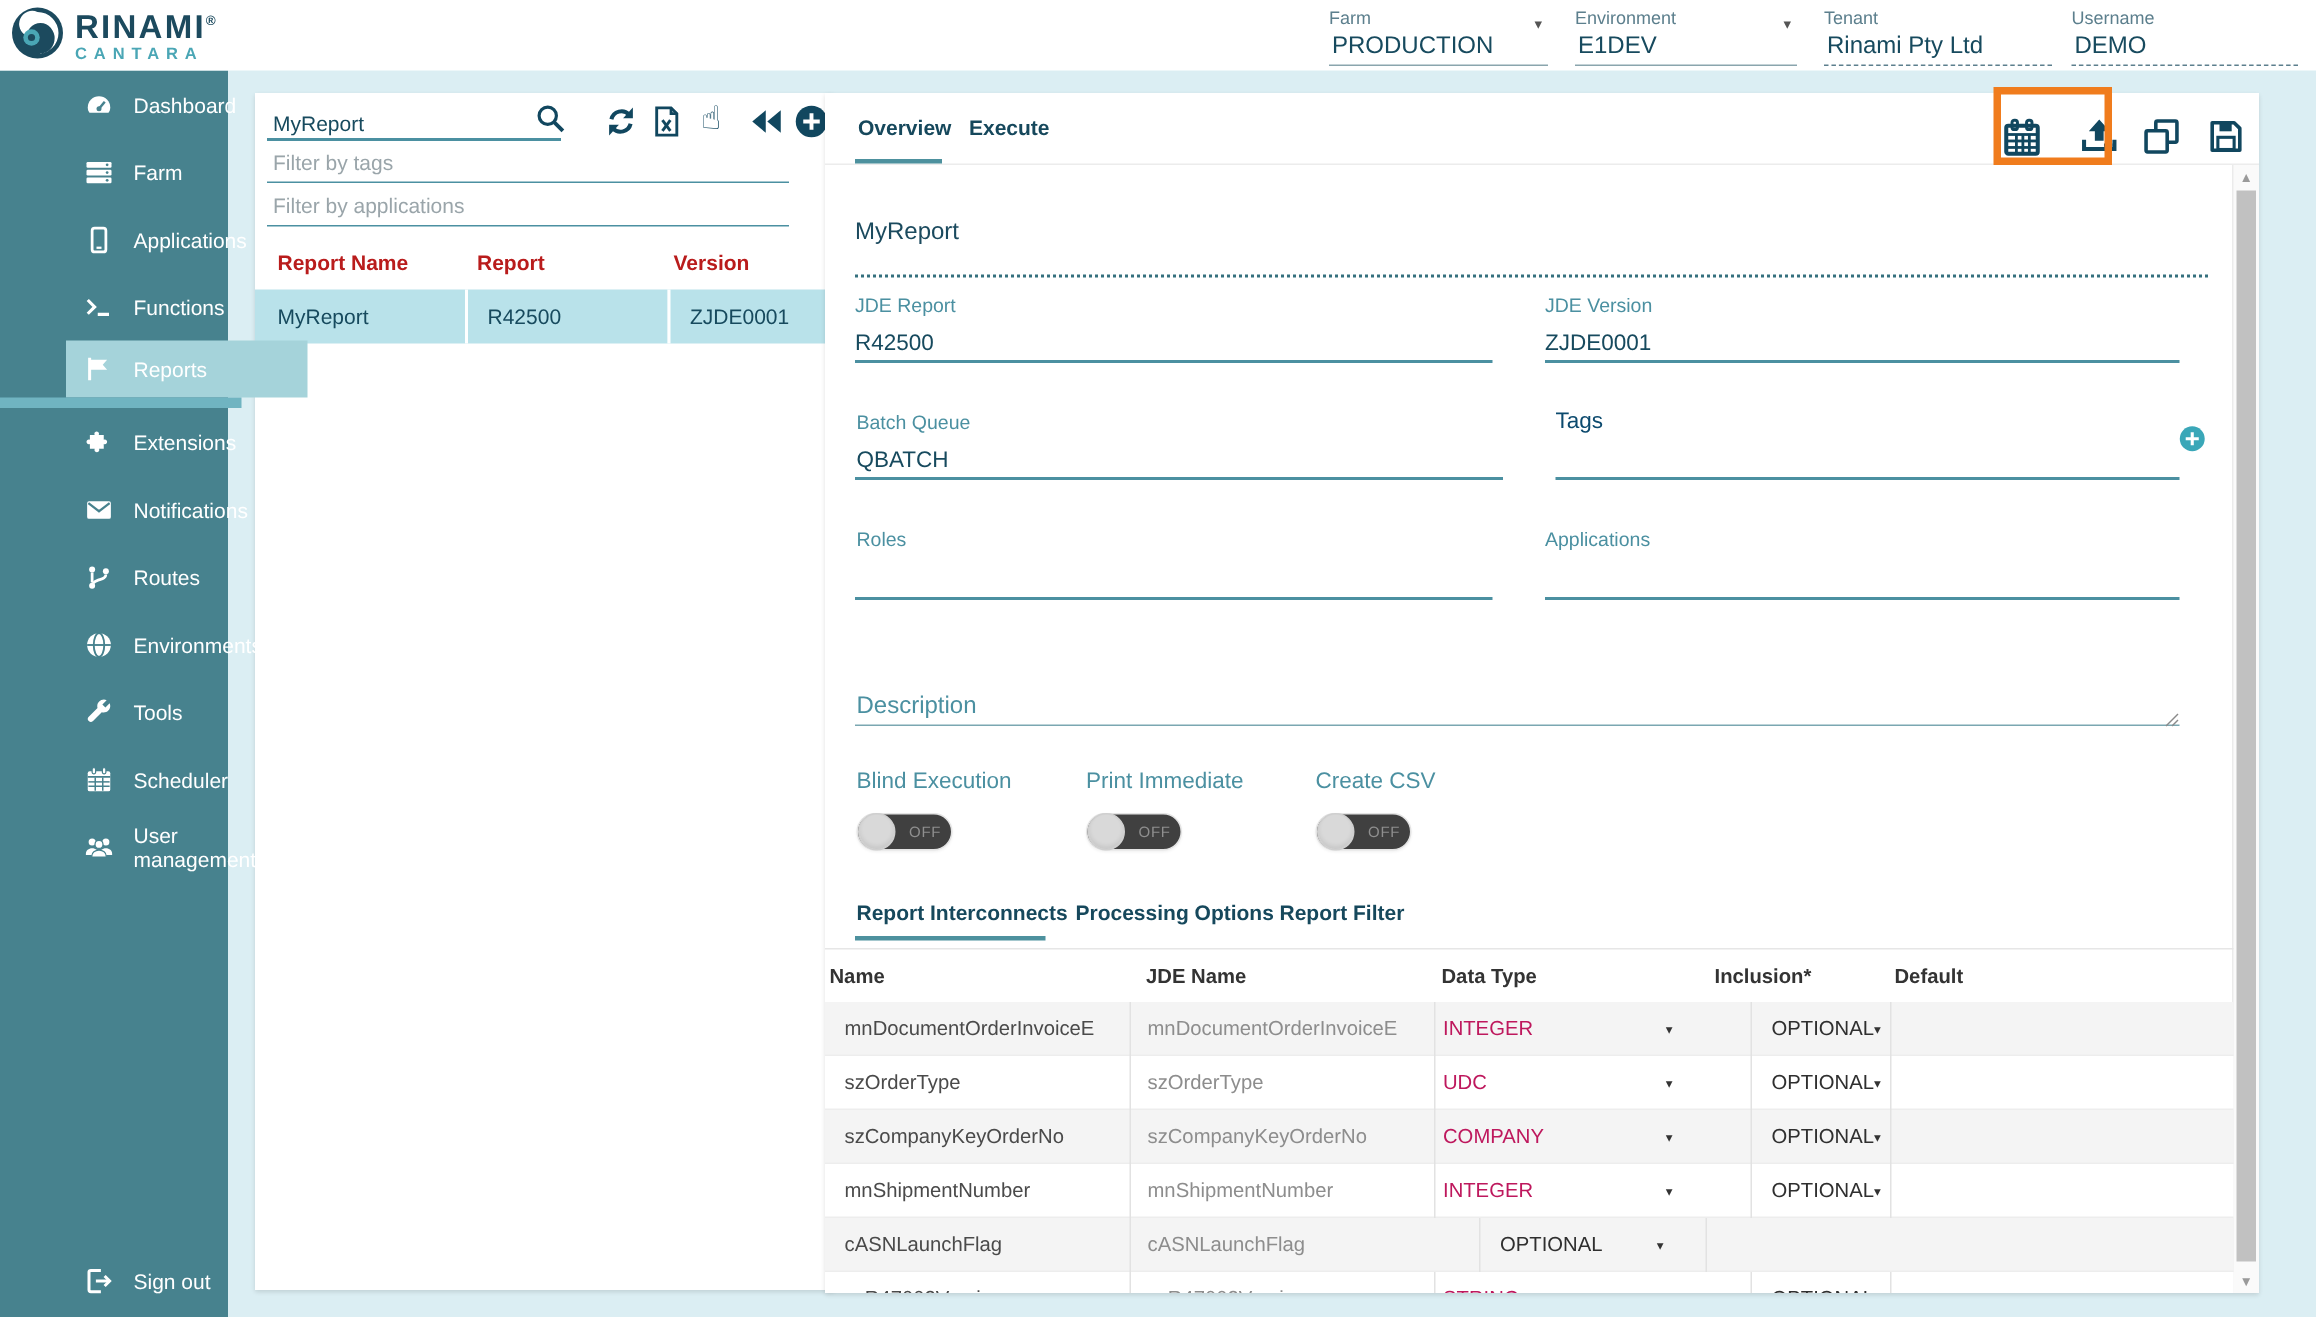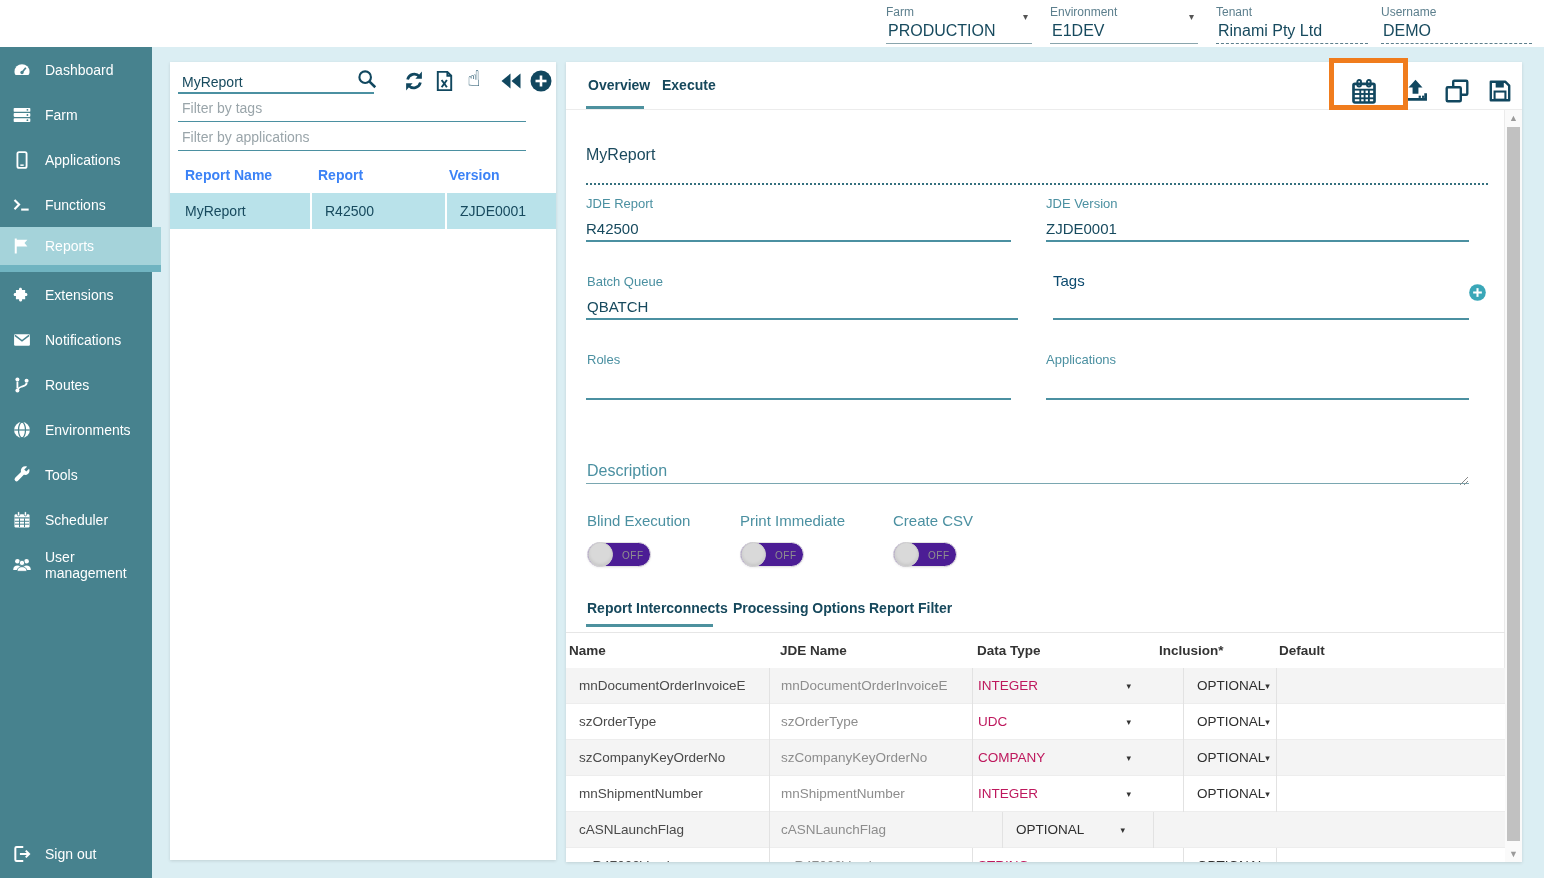--- a/index.html
+++ b/index.html
@@ -22,41 +22,41 @@
   .hfield.select .hvalue { border-bottom:1px solid #8aa5ad; }
   .hfield.editable .hvalue { border-bottom:1px dashed #5c7f8d; }
   .hfield .dd-arrow { position:absolute; right:4px; top:6px; font-size:10px; color:#555; }
   .dd-arrow::after { content:"▾"; }
   .hfield-farm { left:886px; width:146px; }
   .hfield-env  { left:1050px; width:148px; }
   .hfield-tenant { left:1216px; width:152px; }
   .hfield-user { left:1381px; width:151px; }
   
   .sidebar { position:absolute; left:0; top:47px; width:152px; height:831px; background:#47828e; z-index:4; }
-  .side-item { height:45px; display:flex; align-items:center; padding-left:12px; gap:13px; color:#fff; font-size:14px; cursor:pointer; }
+  .side-item { height:45px; display:flex; align-items:center; padding-left:12px; gap:13px; color:#fff; font-size:14px; cursor:pointer;margin-left:44px; }
   .side-item .sicon { width:20px; height:20px; display:flex; align-items:center; justify-content:center; flex:0 0 20px; }
   .side-item.selected { height:38px; width:161px; background:#a5d3da; }
   .selected-strip { height:7px; width:161px; background:#70b4c1; }
   .sign-out { position:absolute; left:0; bottom:2px; width:152px; }
   
   .list-panel { position:absolute; left:170px; top:62px; width:386px; height:798px; background:#fff; box-shadow:0 1px 3px rgba(0,0,0,.12); z-index:3; }
   .search-field { position:absolute; left:8px; top:8px; width:196px; height:24px; border-bottom:2px solid #4b90a1; font-size:14px; color:#174a5e; padding:4px 0 0 4px; }
   .search-icon { position:absolute; left:186px; top:6px; }
   .lp-icon { position:absolute; top:7px; width:24px; height:24px; cursor:pointer; }
   .lp-refresh { left:232px; } .lp-excel { left:263px; } .lp-hand { left:292px; top:5px; font-size:22px; color:#11475f; line-height:24px; text-align:center; } .lp-rewind { left:329px; } .lp-add { left:359px; }
   .filter-field { position:absolute; left:8px; width:348px; height:22px; border-bottom:1px solid #4b90a1; font-size:14px; color:#9aa5aa; padding-left:4px; }
   .filter-tags { top:38px; } .filter-apps { top:67px; }
   .lp-table-head { position:absolute; left:0; top:96px; width:386px; height:34px; display:grid; grid-template-columns:140px 135px 111px; align-items:center; }
-  .lp-th { font-size:14px; font-weight:bold; color:#3b82f6; }
+  .lp-th { font-size:14px; font-weight:bold; color:#b91c1c; }
   .lp-th:nth-child(1){ padding-left:15px; } .lp-th:nth-child(2){ padding-left:8px; } .lp-th:nth-child(3){ padding-left:4px; }
   .lp-row { position:absolute; left:0; top:131px; width:386px; height:36px; display:grid; grid-template-columns:140px 135px 111px; background:#fff; cursor:pointer; }
   .lp-row .lp-td { background:#b9e2ea; font-size:14px; color:#174a5e; line-height:36px; }
   .lp-td:nth-child(1){ padding-left:15px; } .lp-td:nth-child(2){ padding-left:13px; border-left:2px solid #fff; } .lp-td:nth-child(3){ padding-left:13px; border-left:2px solid #fff; }
   
-  .main-panel { position:absolute; left:566px; top:62px; width:956px; height:800px; background:#fff; box-shadow:0 1px 3px rgba(0,0,0,.12); overflow:hidden; z-index:3; }
+  .main-panel { position:absolute; left:550px; top:62px; width:956px; height:800px; background:#fff; box-shadow:0 1px 3px rgba(0,0,0,.12); overflow:hidden; z-index:3; }
   .tab-bar { position:absolute; left:0; top:0; width:956px; height:48px; border-bottom:1px solid #ececec; }
   .main-tab { position:absolute; top:15px; font-size:14px; font-weight:bold; color:#16485c; cursor:pointer; }
   .tab-overview { left:22px; } .tab-execute { left:96px; }
   .tab-underline { position:absolute; left:20px; top:44px; width:58px; height:3px; background:#4d919e; }
   .mp-icon { position:absolute; top:16px; width:28px; height:28px; cursor:pointer; }
   .mp-calendar { left:784px; } .mp-upload { left:836px; } .mp-copy { left:878px; } .mp-save { left:921px; }
   .highlight-box { position:absolute; left:1329px; top:58px; width:79px; height:52px; border:5px solid #f07c1d; z-index:20; pointer-events:none; }
   
   .mp-scroll { position:absolute; left:938px; top:48px; width:18px; height:752px; background:#fafafa; border-left:1px solid #ebebeb; }
   .mp-scroll .arr { position:absolute; left:0; width:17px; text-align:center; font-size:9px; color:#9a9a9a; cursor:pointer; }
@@ -73,21 +73,21 @@
   .lb-jde-version { left:480px; top:134px; } .v-jde-version { left:480px; top:158px; } .ln-jde-version { left:480px; top:178px; width:423px; }
   .lb-batch { left:21px; top:212px; } .v-batch { left:21px; top:236px; } .ln-batch { left:20px; top:256px; width:432px; }
   .ph-tags { left:487px; top:210px; } .ln-tags { left:487px; top:256px; width:416px; }
   .tags-add { position:absolute; left:902px; top:221px; width:19px; height:19px; cursor:pointer; }
   .lb-roles { left:21px; top:290px; } .ln-roles { left:20px; top:336px; width:425px; }
   .lb-apps { left:480px; top:290px; } .ln-apps { left:480px; top:336px; width:423px; }
   .lb-desc { left:21px; top:400px; font-size:16px; } .ln-desc { left:20px; top:421px; width:883px; border-bottom-width:1px; border-color:#7aa7b1; }
   .desc-resize { position:absolute; left:893px; top:410px; width:10px; height:10px; cursor:nwse-resize; }
   .tgl-label { position:absolute; top:450px; font-size:15px; color:#4b90a1; }
   .tl-1 { left:21px; } .tl-2 { left:174px; } .tl-3 { left:327px; }
-  .toggle { position:absolute; top:480px; width:64px; height:25px; border:1px solid #e4e4e4; border-radius:13px; background:#4c1d95; box-shadow:0 1px 2px rgba(0,0,0,.06); cursor:pointer; }
+  .toggle { position:absolute; top:480px; width:64px; height:25px; border:1px solid #e4e4e4; border-radius:13px; background:#404040; box-shadow:0 1px 2px rgba(0,0,0,.06); cursor:pointer; }
   .tg-1 { left:21px; } .tg-2 { left:174px; } .tg-3 { left:327px; }
   .tg-knob { position:absolute; left:0; top:-1px; width:25px; height:25px; border-radius:50%; background:#d9d9d9; border:1px solid #cfcfcf; box-shadow:inset 0 -2px 3px rgba(0,0,0,.08); }
   .tg-text { position:absolute; left:34px; top:7px; font-size:10px; color:#8f8f8f; letter-spacing:.5px; }
   .sub-tab { position:absolute; top:538px; font-size:14px; font-weight:bold; color:#16485c; cursor:pointer; }
   .st-1 { left:21px; } .st-2 { left:167px; } .st-3 { left:303px; }
   .sub-underline { position:absolute; left:20px; top:562px; width:127px; height:3px; background:#4d919e; }
   
   .ic-table { position:absolute; left:0; top:570px; width:939px; }
   .ic-head { display:grid; grid-template-columns:203px 203px 181px 123px auto; height:36px; align-items:center; border-top:1px solid #e6e6e6; }
   .ic-th { font-size:13.5px; font-weight:bold; color:#333; }
@@ -100,20 +100,34 @@
   .ic-td.c-type { color:#be185d; padding-left:5px; border-left:1px solid #e2e2e2; display:flex; justify-content:space-between; padding-right:22px; cursor:pointer; }
   .ic-td.c-incl { color:#2f2f2f; padding-left:13px; border-left:1px solid #e2e2e2; display:flex; justify-content:space-between; padding-right:28px; cursor:pointer;margin-left:30px; }
   .ic-td.c-def { border-left:1px solid #e2e2e2; }
   .sel-arrow { font-size:9px; color:#333; }
   .sel-arrow::after { content:"▾"; }
 </style>
 </head>
 <body>
 
 <div class="top-header">
+  <div class="logo">
+    <span>
+      <svg width="38" height="38" viewBox="0 0 38 38">
+        <circle cx="19" cy="19" r="17" fill="#1c4a5e"></circle>
+        <path d="M19 5a14 14 0 0 1 0 28 10.5 10.5 0 0 0 4-20.5A9 9 0 0 0 12 21 7 7 0 0 1 19 5z" fill="#fff"></path>
+        <circle cx="15" cy="22" r="5.5" fill="#4aa6b5"></circle>
+        <circle cx="15" cy="22" r="2.4" fill="#1c4a5e"></circle>
+      </svg>
+    </span>
+    <span class="logo-text">
+      <span class="brand-primary"><span>RINAMI</span><sup>®</sup></span>
+      <span class="brand-secondary">CANTARA</span>
+    </span>
+  </div>
 
   <div class="hfield select hfield-farm">
     <div class="hlabel">Farm</div>
     <div class="hvalue">PRODUCTION</div>
     <span class="dd-arrow"></span>
   </div>
   <div class="hfield select hfield-env">
     <div class="hlabel">Environment</div>
     <div class="hvalue">E1DEV</div>
     <span class="dd-arrow"></span>

